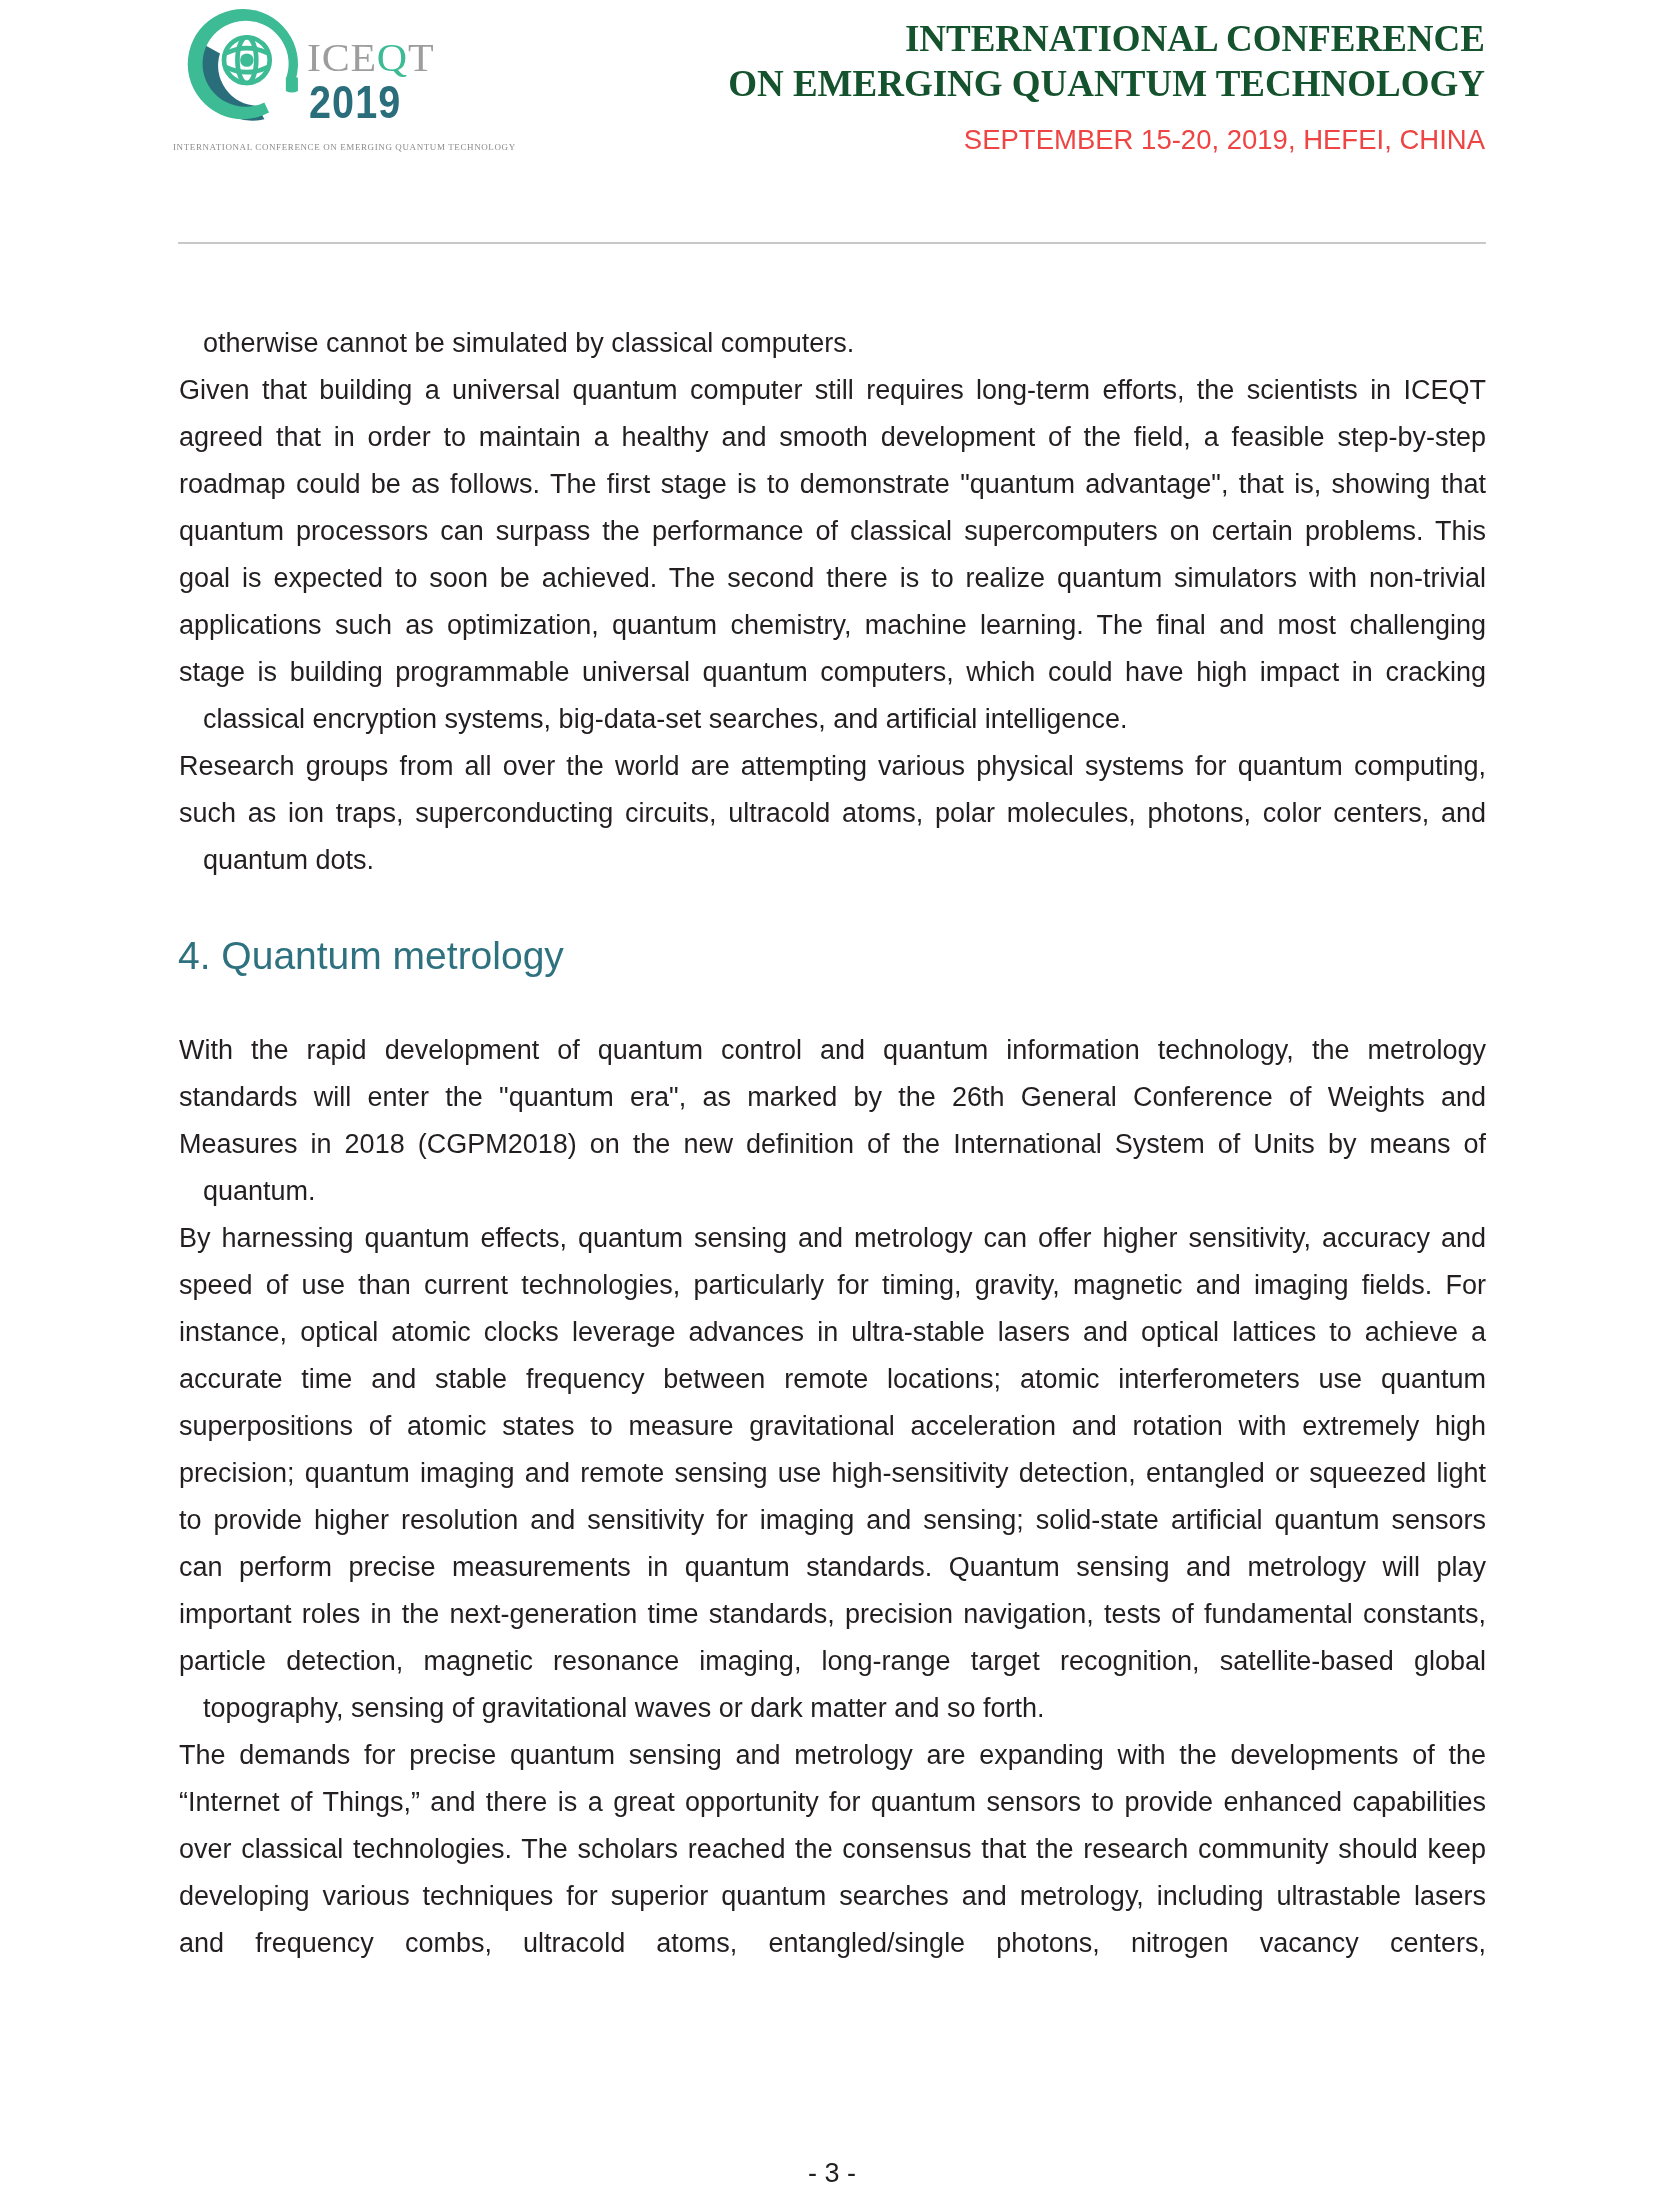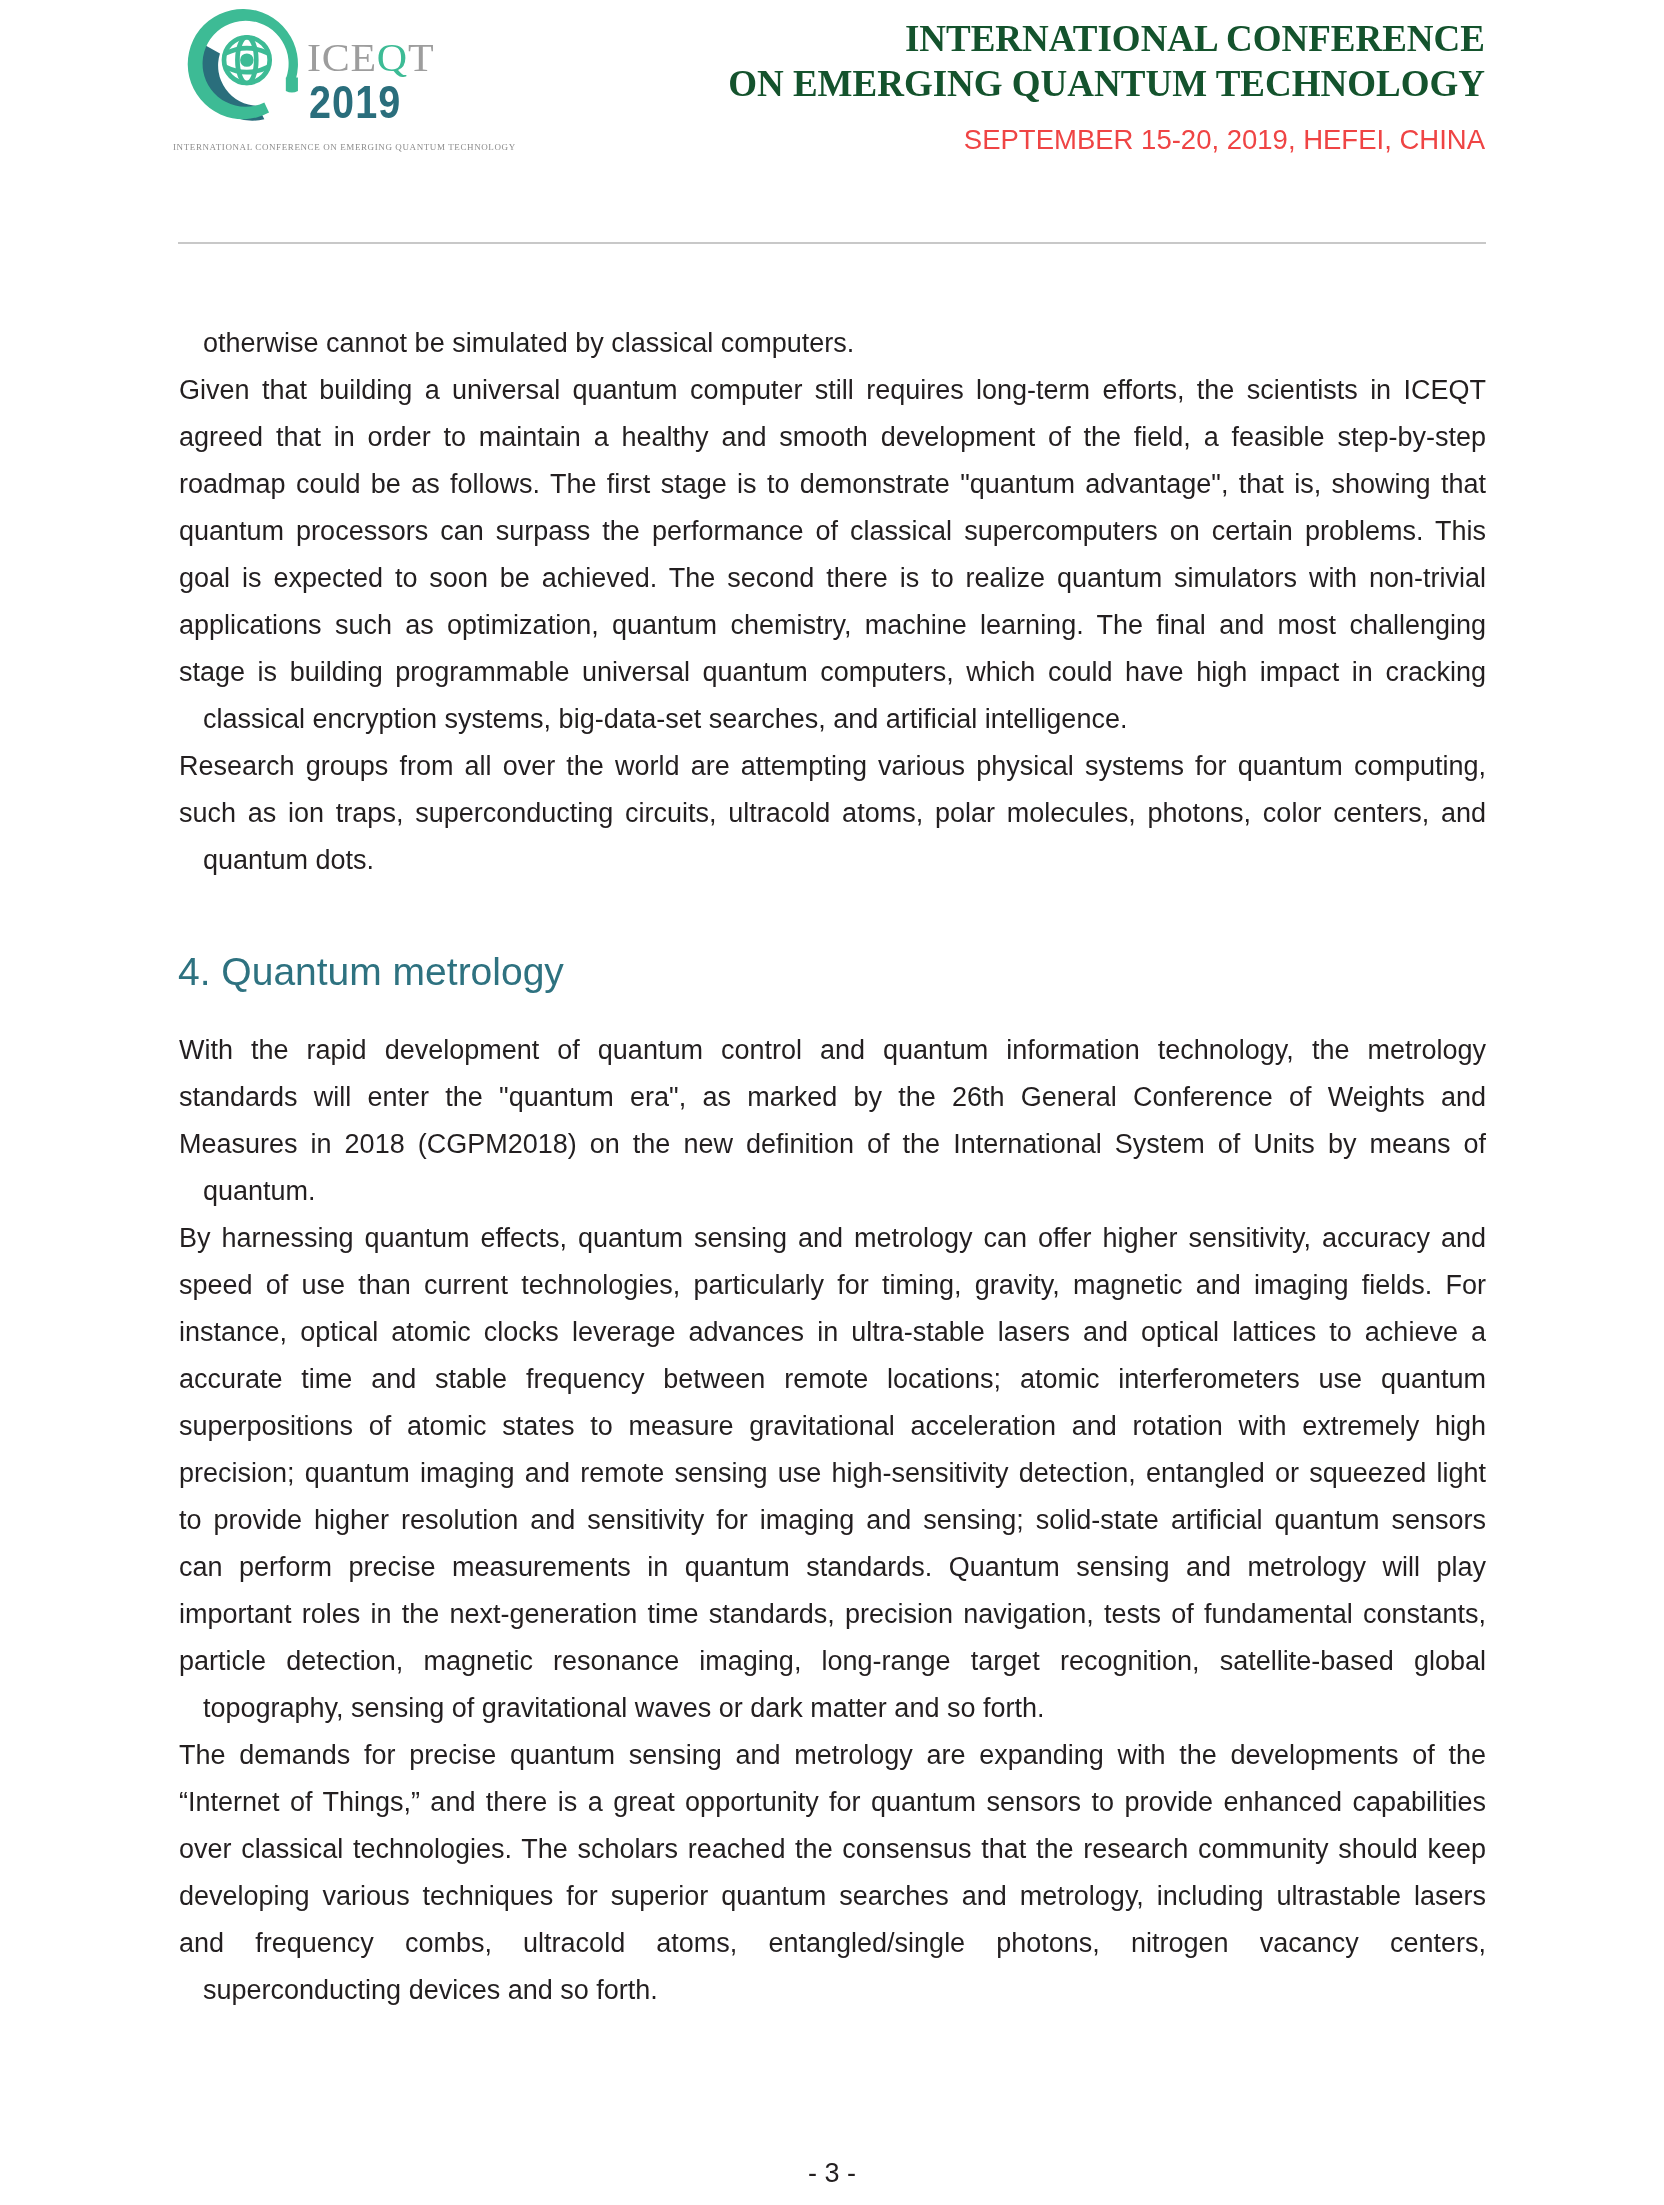--- a/index.html
+++ b/index.html
@@ -13,21 +13,21 @@
   .hdr { position: absolute; right: 179px; top: 16px; text-align: right; }
   .hdr-line { font-family: Liberation Serif, serif; font-weight: bold; font-size: 37px; line-height: 45px; color: #14532d; white-space: nowrap; }
   .hdr-date { margin-top: 18px; font-size: 27.5px; line-height: 32px; color: #ef4444; white-space: nowrap; }
 
   .divider { position: absolute; left: 178px; top: 242px; width: 1308px; height: 2px; background: #c8c8c8; }
 
   .text { position: absolute; left: 179px; width: 1307px; font-size: 27px; color: #231f20; }
   .ln { height: 47px; line-height: 47px; white-space: nowrap; text-align: justify; text-align-last: justify; overflow: hidden; }
   .ln.last { text-align-last: left; margin-left: 24px; }
   .block1 { top: 320px; }
-  .heading { position: absolute; left: 178px; top: 932px; font-size: 39px; line-height: 47px; color: #2e7280; white-space: nowrap; margin-top: 16px; }
+  .heading { position: absolute; left: 178px; top: 932px; font-size: 39px; line-height: 47px; color: #2e7280; white-space: nowrap; }
   .block2 { top: 1027px; }
 
   .page-num { position: absolute; left: 0; width: 1664px; top: 2156px; text-align: center; font-size: 27px; line-height: 34px; color: #231f20; }
 </style>
 </head>
 <body>
 
 <div class="logo-mark">
   <svg width="121" height="121" viewBox="0 0 180 180">
 
@@ -88,17 +88,16 @@
   <div class="ln">to provide higher resolution and sensitivity for imaging and sensing; solid-state artificial quantum sensors</div>
   <div class="ln">can perform precise measurements in quantum standards. Quantum sensing and metrology will play</div>
   <div class="ln">important roles in the next-generation time standards, precision navigation, tests of fundamental constants,</div>
   <div class="ln">particle detection, magnetic resonance imaging, long-range target recognition, satellite-based global</div>
   <div class="ln last">topography, sensing of gravitational waves or dark matter and so forth.</div>
   <div class="ln">The demands for precise quantum sensing and metrology are expanding with the developments of the</div>
   <div class="ln">“Internet of Things,” and there is a great opportunity for quantum sensors to provide enhanced capabilities</div>
   <div class="ln">over classical technologies. The scholars reached the consensus that the research community should keep</div>
   <div class="ln">developing various techniques for superior quantum searches and metrology, including ultrastable lasers</div>
   <div class="ln">and frequency combs, ultracold atoms, entangled/single photons, nitrogen vacancy centers,</div>
-  <div class="ln last">superconducting devices and so forth.</div>
 </div>
 
 <div class="page-num">- 3 -</div>
 
 
 </body></html>

